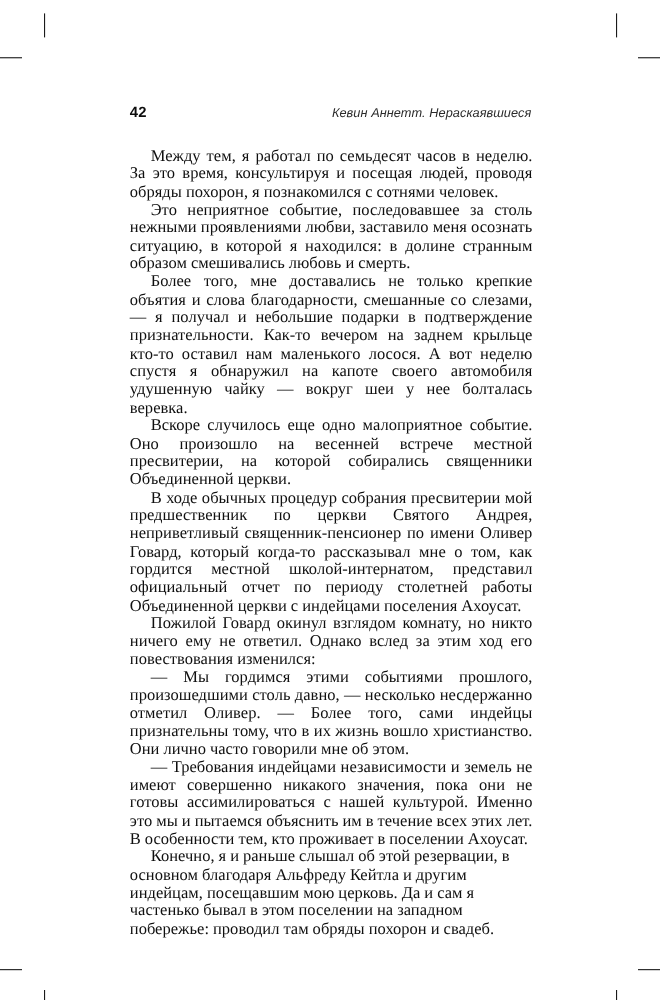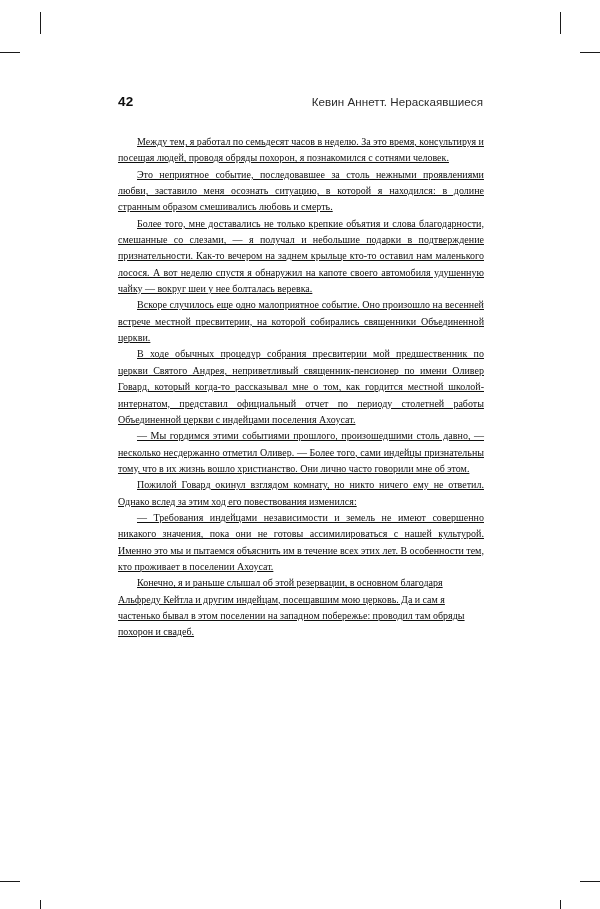--- a/index.html
+++ b/index.html
@@ -57,40 +57,40 @@
     font-weight: bold;
     color: #0d0d0d;
     letter-spacing: 0.2px;
   }
   .book-title {
     font-size: 11.6px;
     font-weight: normal;
     color: #2b2b2b;
     letter-spacing: 0.05px;
     white-space: nowrap;
+    font-style: italic;
   }
 
   
   .textblock {
     position: absolute;
     left: 118px;
     top: 122px;
     width: 366px;
   }
   .textblock p {
     margin: 0;
     text-indent: 19px;
     text-align: justify;
-    font-size: 10px;
+    font-size: 15px;
     line-height: 16.35px;
     color: #0f0f0f;
     hyphens: manual;
     word-spacing: -0.15px;
     letter-spacing: 0.02px;
-    text-decoration: underline;
   }
   .textblock p:last-child { text-align: left; }
 </style>
 </head>
 <body>
 
 <div id="page">
 
   <div class="crop v crop-tl-v"></div>
   <div class="crop v crop-tr-v"></div>
@@ -105,19 +105,19 @@
     <span class="folio">42</span>
     <span class="book-title">Кевин Аннетт. Нераскаявшиеся</span>
   </div>
 
   <div class="textblock">
     <p>Между тем, я работал по семьдесят часов в неделю. За это время, консультируя и посещая людей, проводя обряды похорон, я познакомился с сотнями человек.</p>
     <p>Это неприятное событие, последовавшее за столь нежными проявлениями любви, заставило меня осознать ситуацию, в которой я находился: в долине странным образом смешивались любовь и смерть.</p>
     <p>Более того, мне доставались не только крепкие объятия и слова благодарности, смешанные со слезами, — я получал и небольшие подарки в подтверждение признательности. Как-то вечером на заднем крыльце кто-то оставил нам маленького лосося. А вот неделю спустя я обнаружил на капоте своего автомобиля удушенную чайку — вокруг шеи у нее болталась веревка.</p>
     <p>Вскоре случилось еще одно малоприятное событие. Оно произошло на весенней встрече местной пресвитерии, на которой собирались священники Объединенной церкви.</p>
     <p>В ходе обычных процедур собрания пресвитерии мой предшественник по церкви Святого Андрея, неприветливый священник-пенсионер по имени Оливер Говард, который когда-то рассказывал мне о том, как гордится местной школой-интернатом, представил официальный отчет по периоду столетней работы Объединенной церкви с индейцами поселения Ахоусат.</p>
+    <p>Пожилой Говард окинул взглядом комнату, но никто ничего ему не ответил. Однако вслед за этим ход его повествования изменился:</p>
     <p>— Мы гордимся этими событиями прошлого, произошедшими столь давно, — несколько несдержанно отметил Оливер. — Более того, сами индейцы признательны тому, что в их жизнь вошло христианство. Они лично часто говорили мне об этом.</p>
-    <p>Пожилой Говард окинул взглядом комнату, но никто ничего ему не ответил. Однако вслед за этим ход его повествования изменился:</p>
     <p>— Требования индейцами независимости и земель не имеют совершенно никакого значения, пока они не готовы ассимилироваться с нашей культурой. Именно это мы и пытаемся объяснить им в течение всех этих лет. В особенности тем, кто проживает в поселении Ахоусат.</p>
     <p>Конечно, я и раньше слышал об этой резервации, в основном благодаря Альфреду Кейтла и другим индейцам, посещавшим мою церковь. Да и сам я частенько бывал в этом поселении на западном побережье: проводил там обряды похорон и свадеб.</p>
   </div>
 
 </div>
 
 </body></html>

